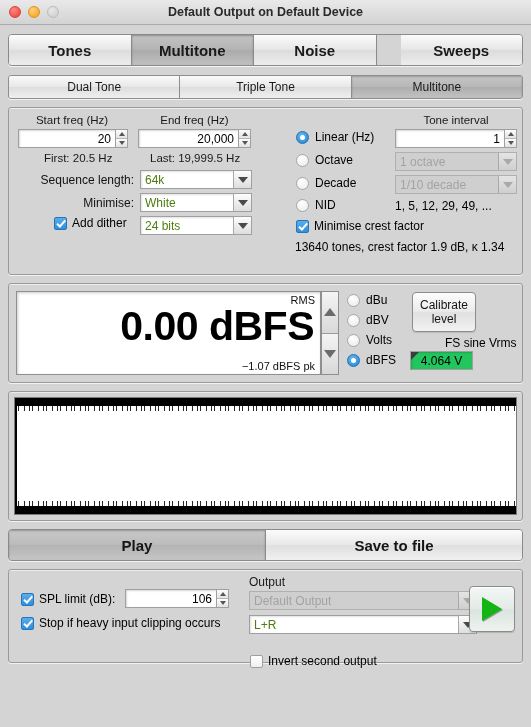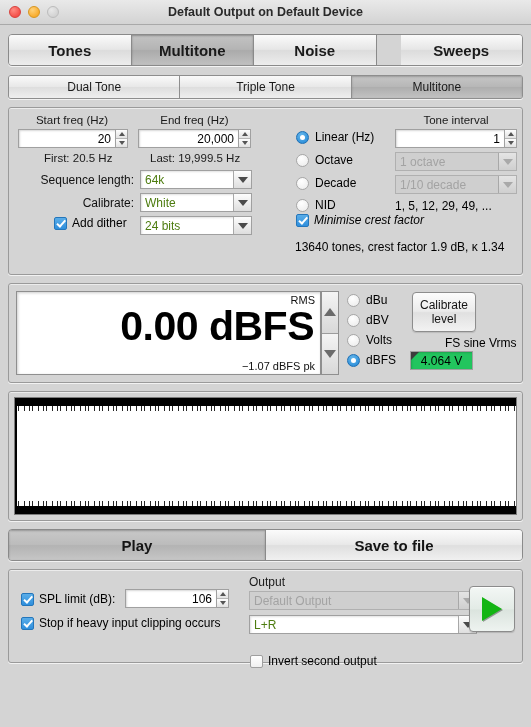--- a/index.html
+++ b/index.html
@@ -444,21 +444,21 @@
 
       <div class="abs infoline" style="left:35px; top:44px;">First: 20.5 Hz</div>
       <div class="abs infoline" style="left:141px; top:44px;">Last: 19,999.5 Hz</div>
 
       <div class="abs rowlabel" style="left:10px; top:65px; width:115px;">Sequence length:</div>
       <div class="abs popup" style="left:131px; top:62px; width:112px;">
         <div class="pval">64k</div>
         <div class="parrow"></div>
       </div>
 
-      <div class="abs rowlabel" style="left:10px; top:88px; width:115px;">Calibrate:</div>
+      <div class="abs rowlabel" style="left:10px; top:88px; width:115px;">Minimise:</div>
       <div class="abs popup" style="left:131px; top:85px; width:112px;">
         <div class="pval">White</div>
         <div class="parrow"></div>
       </div>
 
       <div class="abs chkrow" style="left:45px; top:108px;">
         <span class="chk on"></span>
         <span>Add dither</span>
       </div>
       <div class="abs popup" style="left:131px; top:108px; width:112px;">
@@ -500,21 +500,21 @@
         <div class="pval">1/10 decade</div>
         <div class="parrow"></div>
       </div>
 
       <div class="abs radiorow" style="left:9px; top:90px;">
         <span class="radio off"></span>
         <span>NID</span>
       </div>
       <div class="abs" style="left:108px; top:91px; font-size:12px;">1, 5, 12, 29, 49, ...</div>
 
-      <div class="abs chkrow" style="left:9px; top:105px;font-style:italic;">
+      <div class="abs chkrow" style="left:9px; top:111px;">
         <span class="chk on"></span>
         <span>Minimise crest factor</span>
       </div>
 
       <div class="abs" style="left:8px; top:132px; font-size:12px;">13640 tones, crest factor 1.9 dB, κ 1.34</div>
     </div>
   </div>
 
   <div class="group meter">
     <div class="readout">

